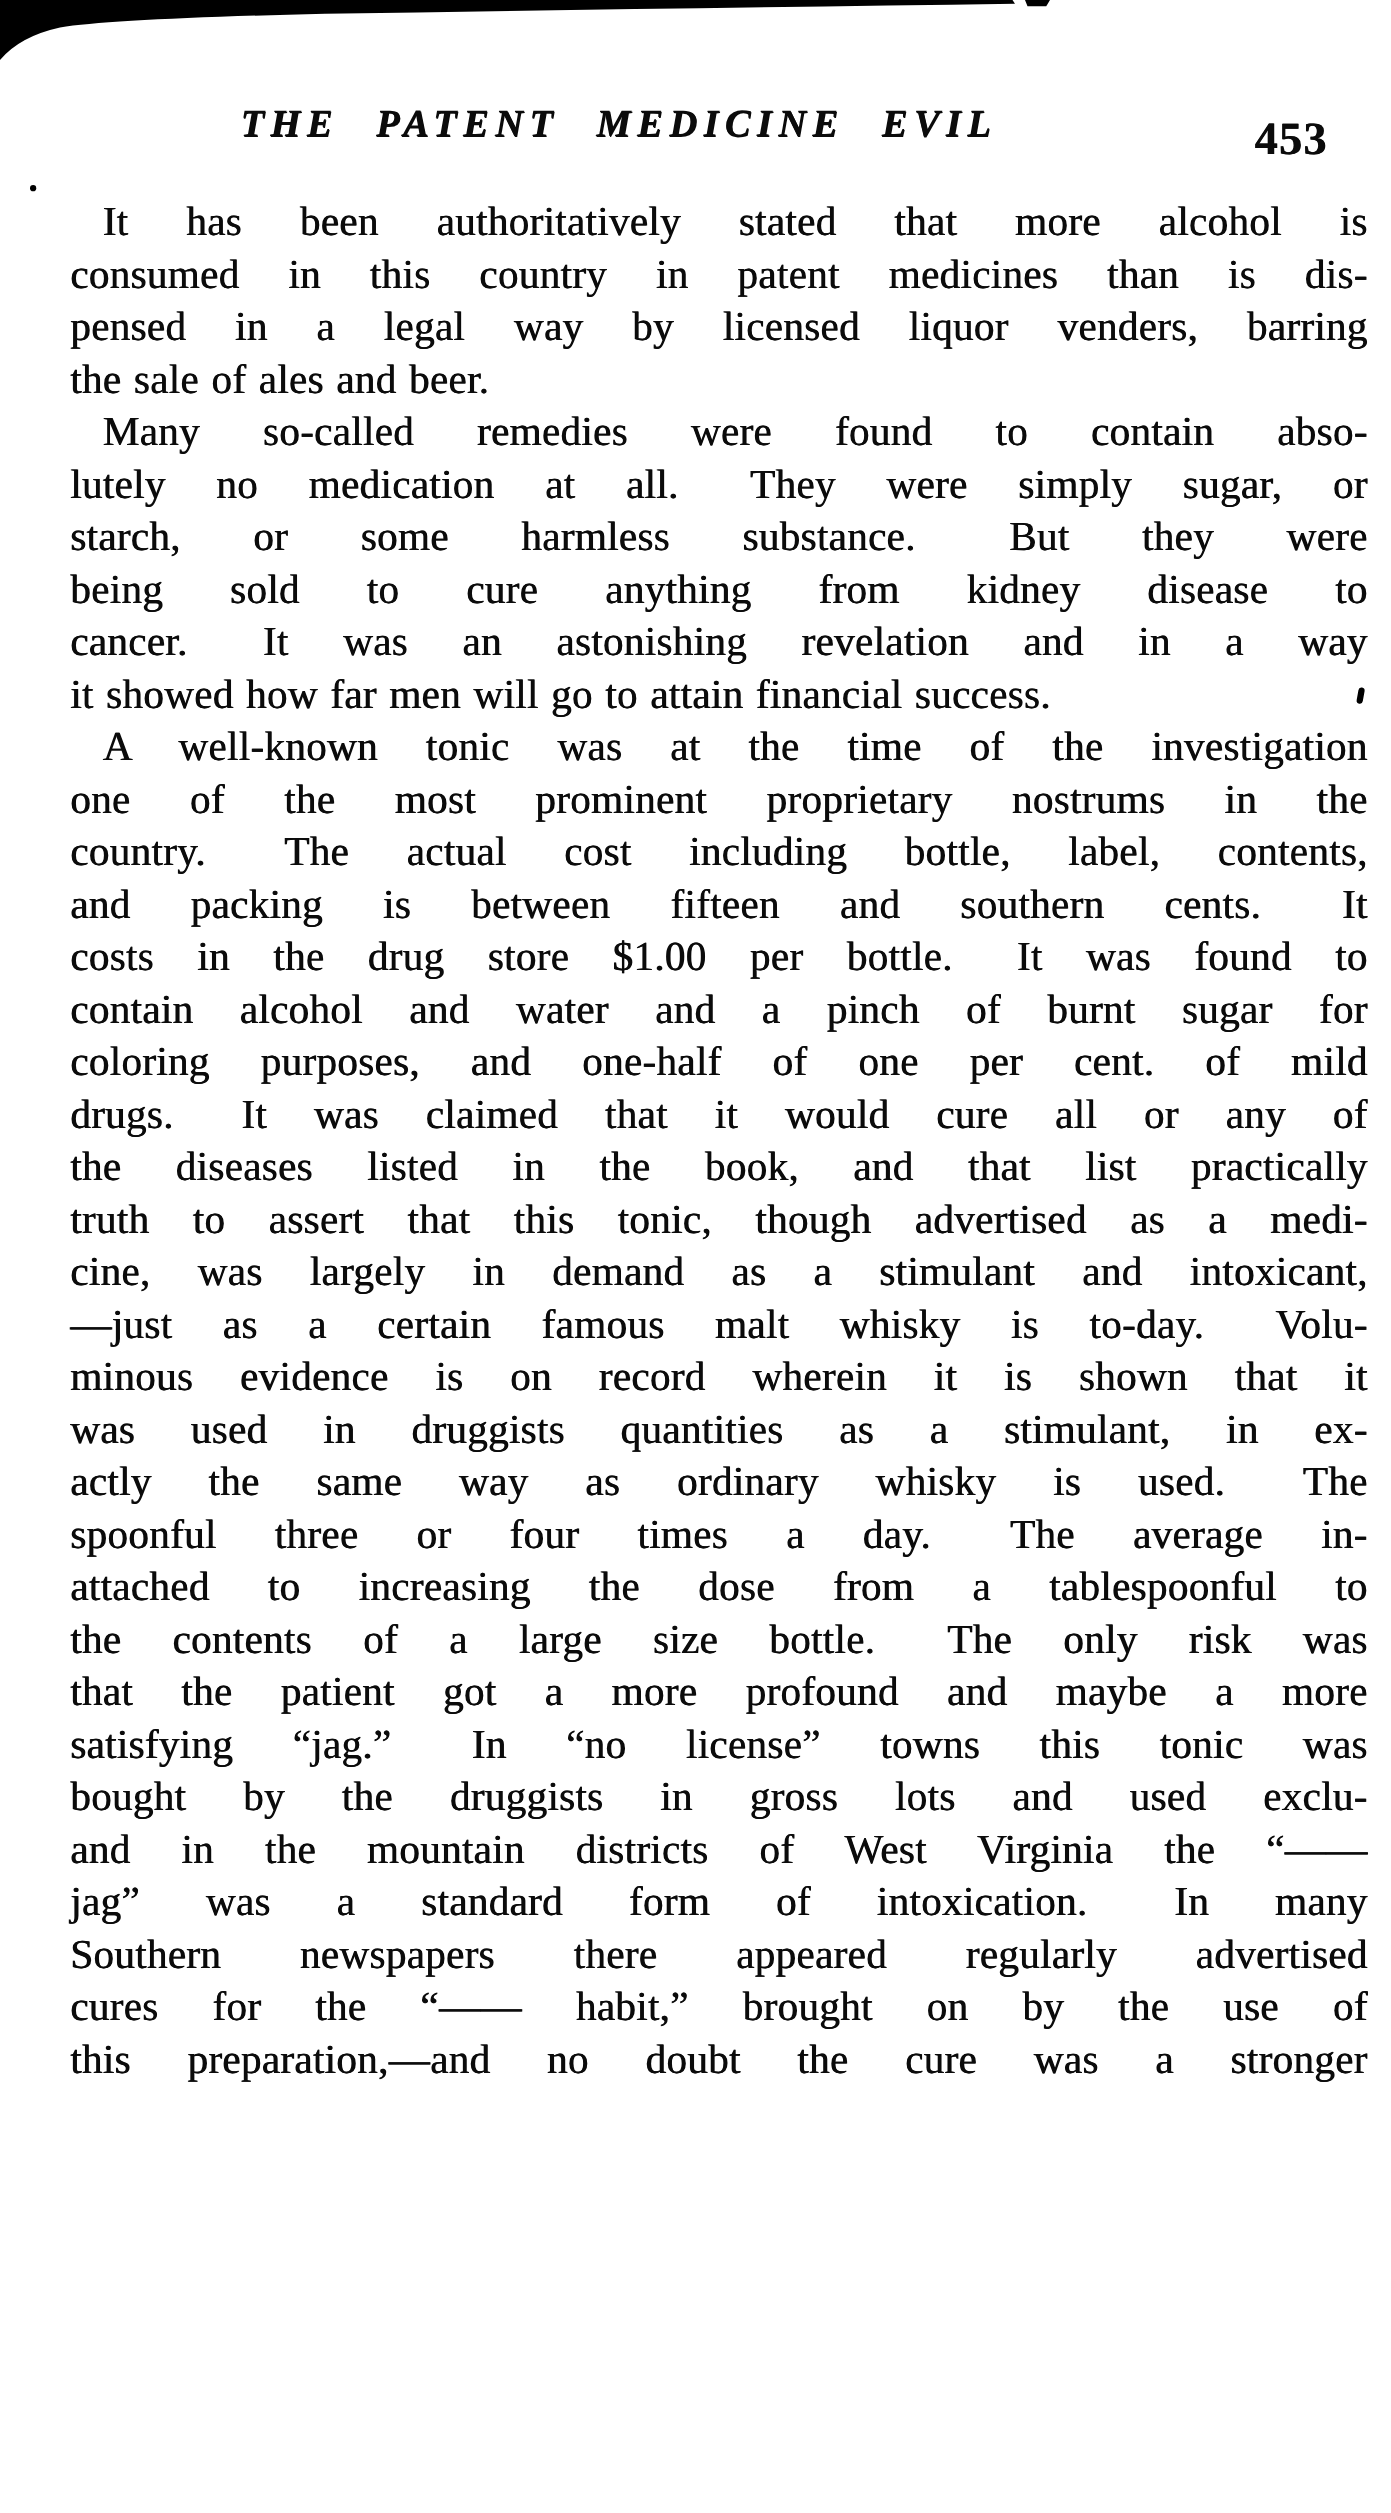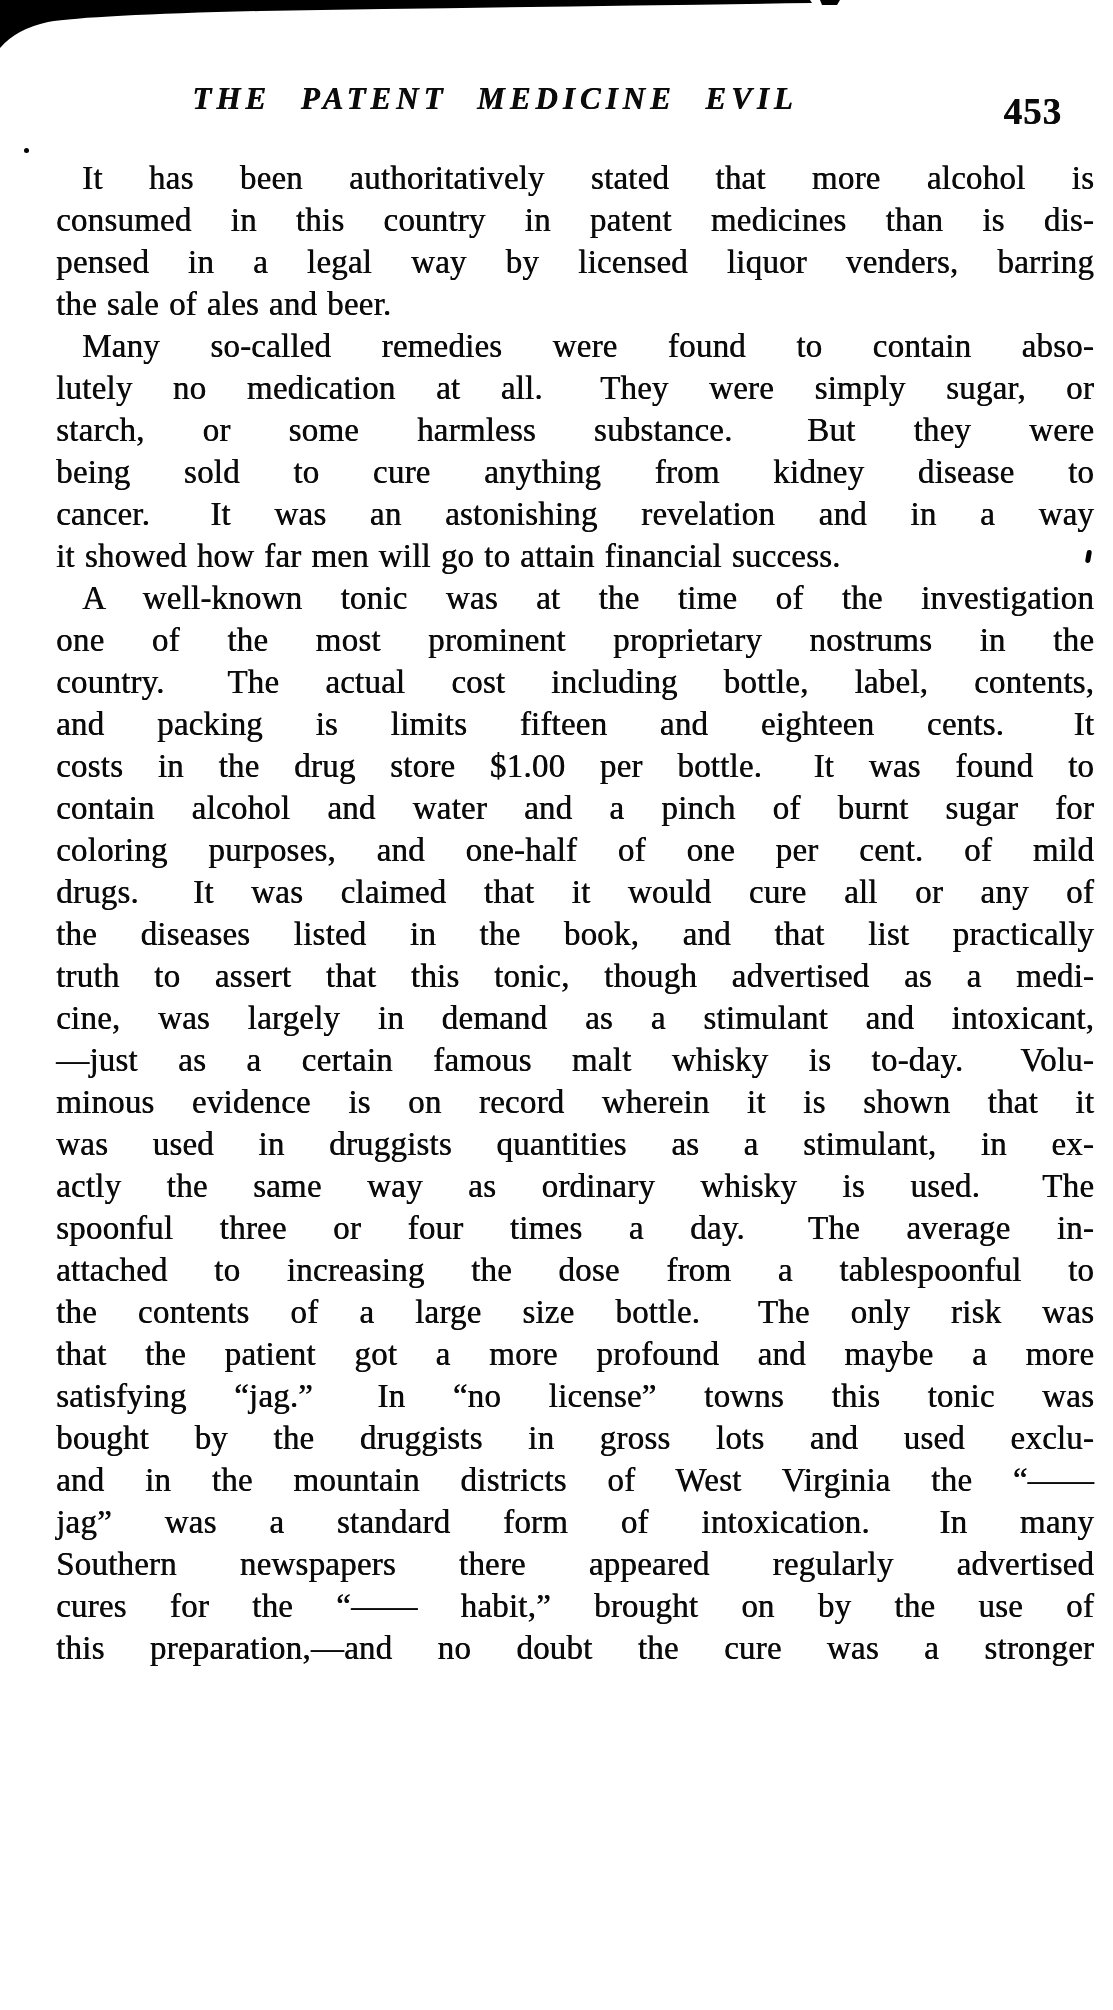--- a/index.html
+++ b/index.html
@@ -82,21 +82,21 @@
       <div class="line end">the sale of ales and beer.</div>
       <div class="line indent">Many so-called remedies were found to contain abso-</div>
       <div class="line">lutely no medication at all.  They were simply sugar, or</div>
       <div class="line">starch, or some harmless substance.  But they were</div>
       <div class="line">being sold to cure anything from kidney disease to</div>
       <div class="line">cancer.  It was an astonishing revelation and in a way</div>
       <div class="line end">it showed how far men will go to attain financial success.</div>
       <div class="line indent">A well-known tonic was at the time of the investigation</div>
       <div class="line">one of the most prominent proprietary nostrums in the</div>
       <div class="line">country.  The actual cost including bottle, label, contents,</div>
-      <div class="line">and packing is limits fifteen and eighteen cents.  It</div>
+      <div class="line">and packing is between fifteen and southern cents.  It</div>
       <div class="line">costs in the drug store $1.00 per bottle.  It was found to</div>
       <div class="line">contain alcohol and water and a pinch of burnt sugar for</div>
       <div class="line">coloring purposes, and one-half of one per cent. of mild</div>
       <div class="line">drugs.  It was claimed that it would cure all or any of</div>
       <div class="line">the diseases listed in the book, and that list practically</div>
       <div class="line">truth to assert that this tonic, though advertised as a medi-</div>
       <div class="line">cine, was largely in demand as a stimulant and intoxicant,</div>
       <div class="line">—just as a certain famous malt whisky is to-day.  Volu-</div>
       <div class="line">minous evidence is on record wherein it is shown that it</div>
       <div class="line">was used in druggists quantities as a stimulant, in ex-</div>

